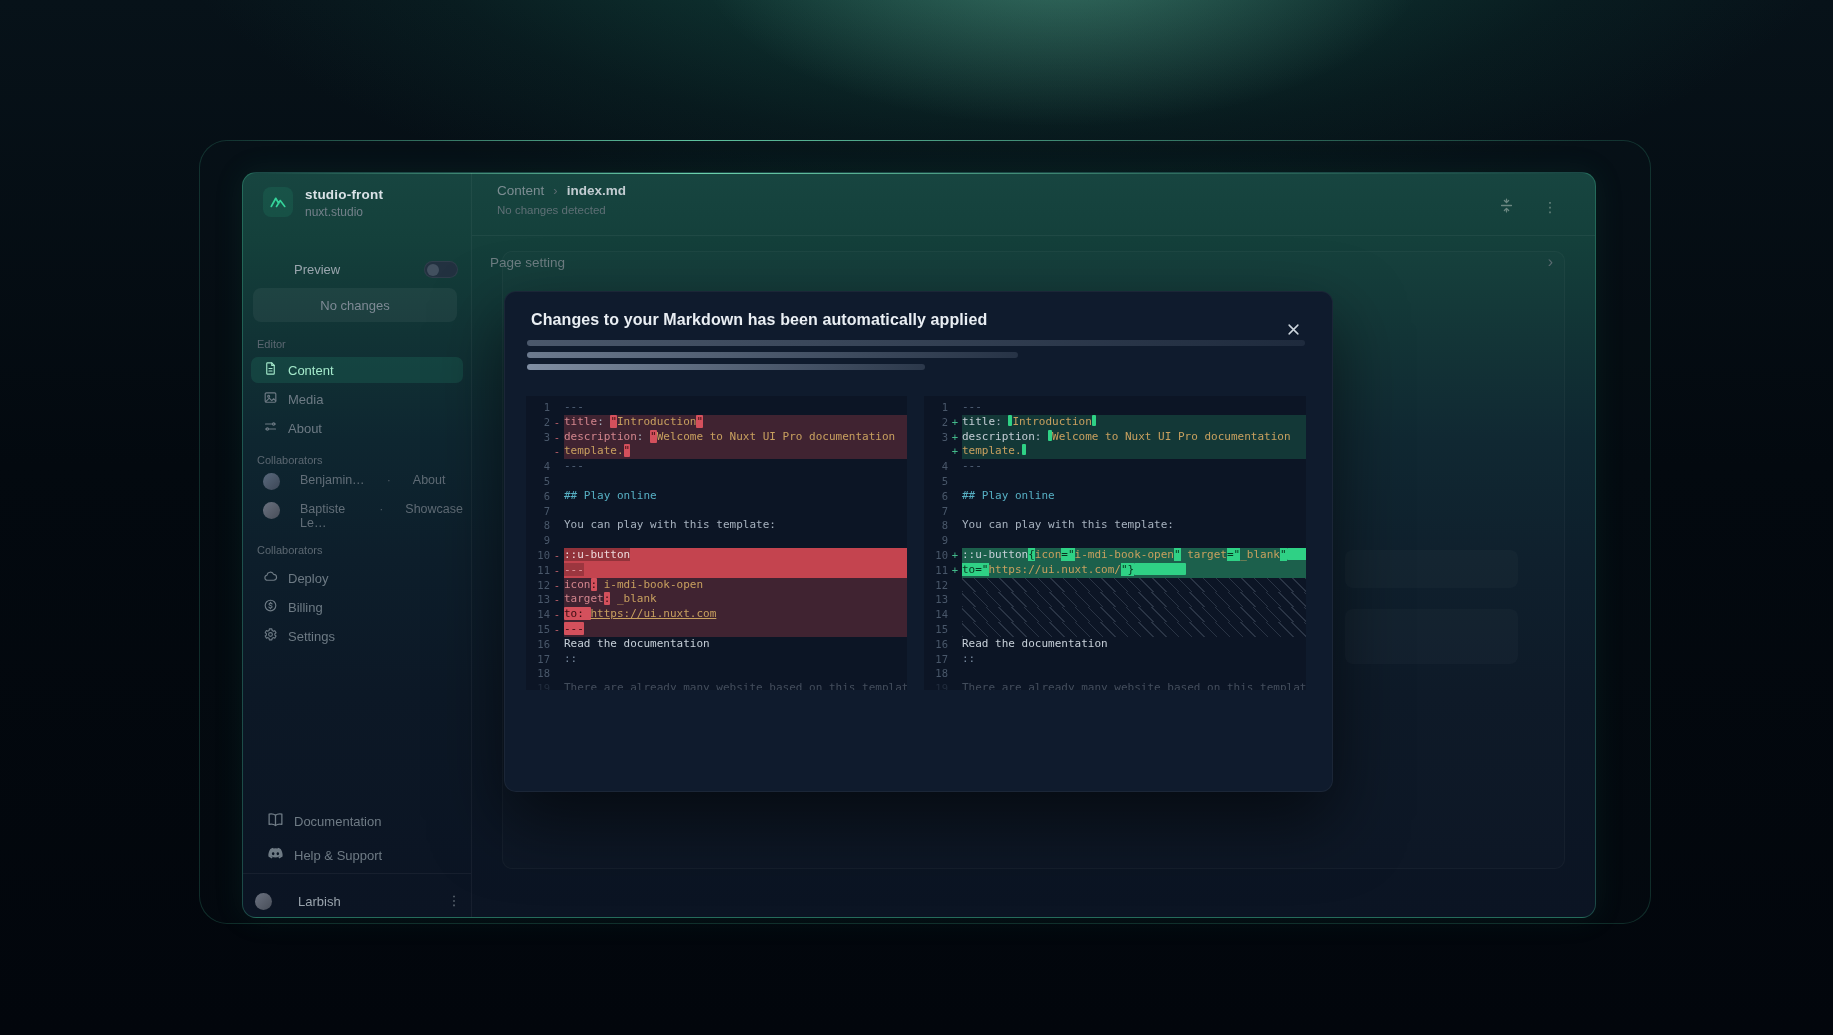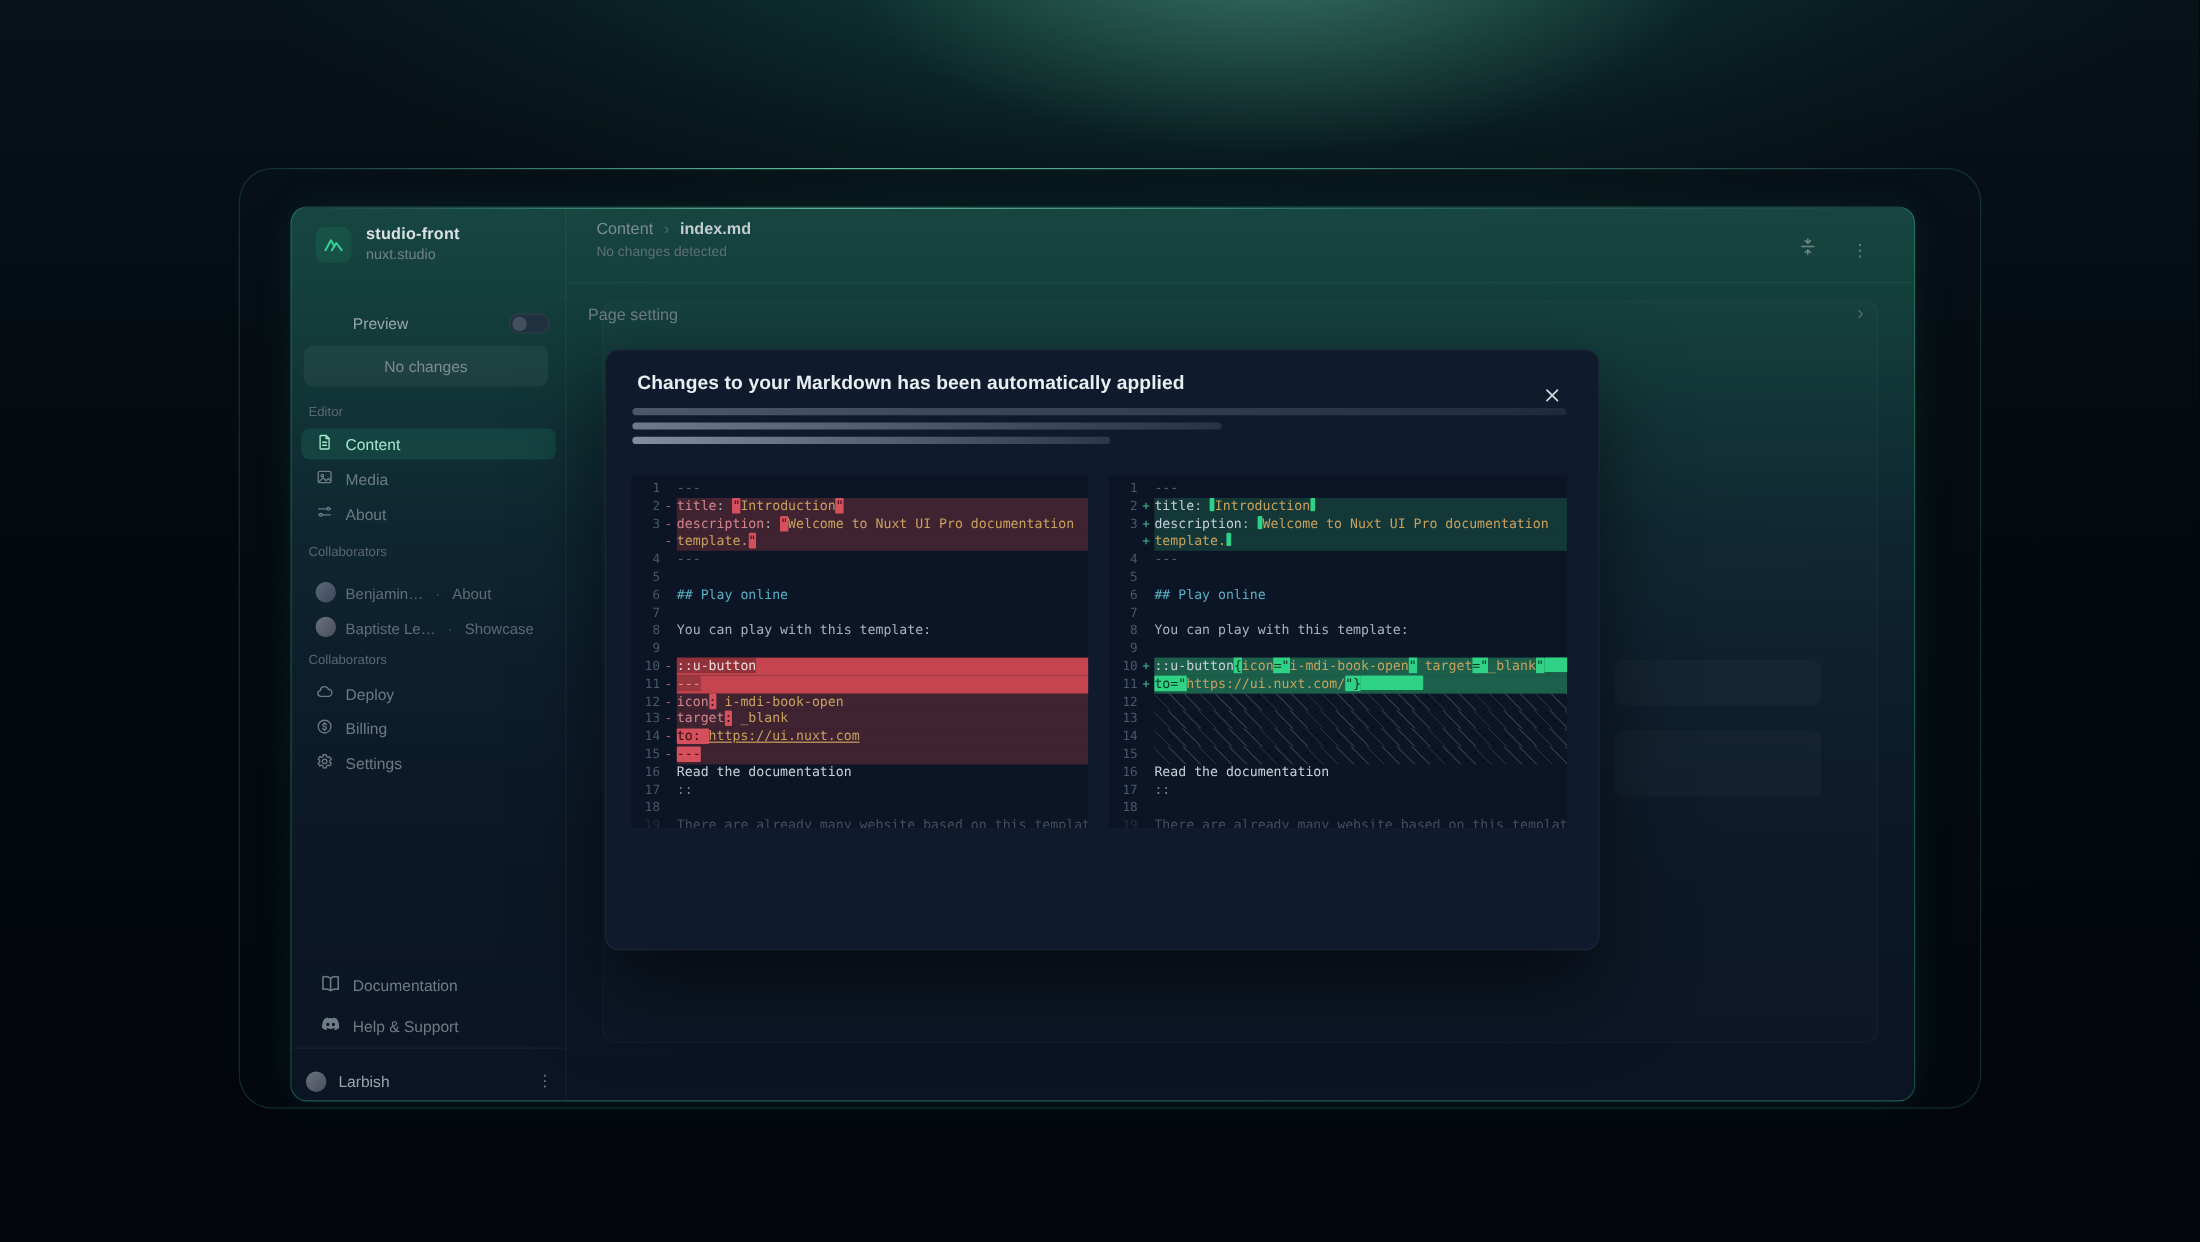--- a/index.html
+++ b/index.html
@@ -19,44 +19,44 @@
   
   .window{ position:absolute; left:242px; top:172px; width:1354px; height:746px; border-radius:14px;
     border:1px solid rgba(70,200,155,0.30); overflow:hidden;
     background:linear-gradient(180deg,#174540 0%,#14403b 9%,#113335 22%,#0e2630 36%,#0d1e2b 52%,#0c1826 70%,#0b1423 100%);
     box-shadow:0 0 30px rgba(30,130,100,0.12); }
   .window::before{ content:""; position:absolute; left:16px; right:16px; top:0; height:1px;
     background:linear-gradient(90deg, transparent, rgba(130,245,200,0.8), rgba(130,245,200,0.25), transparent); }
 
   
   .sidebar{ position:absolute; left:0; top:0; width:229px; height:100%; border-right:1px solid rgba(255,255,255,0.05); }
-  .proj{ position:absolute; left:20px; top:14px; display:flex; gap:12px; align-items:flex-end; }
+  .proj{ position:absolute; left:20px; top:14px; display:flex; gap:12px; align-items:flex-start; }
   .logo{ width:30px; height:30px; border-radius:8px; background:rgba(52,211,153,0.10); display:flex; align-items:center; justify-content:center; }
   .proj-name{ font-size:13.5px; font-weight:700; color:#d9e1e6; letter-spacing:.2px; }
   .proj-org{ font-size:12px; color:#73808a; margin-top:3px; }
   .preview-row{ position:absolute; left:15px; right:13px; top:88px; display:flex; justify-content:space-between; align-items:center; }
   .preview-label{ font-size:13px; color:#9aa6ae;margin-left:36px; }
   .toggle{ width:34px; height:17px; border-radius:9px; background:#223140; border:1px solid rgba(255,255,255,0.06); position:relative; }
   .toggle .knob{ position:absolute; left:2px; top:1.5px; width:12px; height:12px; border-radius:50%; background:#42505f; }
   .nochanges{ position:absolute; left:10px; right:14px; top:115px; height:34px; border-radius:8px;
     background:rgba(255,255,255,0.05); color:#7e8a95; font-size:13px; display:flex; align-items:center; justify-content:center; border:none; font-family:inherit; }
   .sec-label{ position:absolute; left:14px; font-size:11px; color:#5b6771; }
   .navlist{ position:absolute; left:8px; right:8px; }
   .nav-item{ height:26px; margin-bottom:3px; border-radius:7px; display:flex; align-items:center; gap:10px; padding:0 0 0 12px; color:#6d7a84; font-size:13px; }
   .nav-item svg{ width:15px; height:15px; flex:0 0 auto; }
   .nav-item.active{ background:rgba(52,211,153,0.13); color:#a4e9cb; }
-  .collab-row{ height:29px; display:flex; align-items:flex-end; gap:8px; padding-left:12px; color:#626e78; font-size:12.5px; }
+  .collab-row{ height:29px; display:flex; align-items:flex-start; gap:20px; padding-left:12px; color:#626e78; font-size:12.5px; }
   .avatar{ width:17px; height:17px; border-radius:50%; background:linear-gradient(135deg,#5a6a7d,#3c4656); flex:0 0 auto; }
   .avatar.b2{ background:linear-gradient(135deg,#6b7280,#474d58); }
   .collab-dot{ color:#4d5963; margin:0 2px; }
   .collab-page{ color:#5f6b75; }
   .side-footer-item{ position:absolute; left:24px; display:flex; gap:10px; align-items:center; color:#6f7b85; font-size:13px; }
   .side-footer-item svg{ width:17px; height:17px; }
   .side-divider{ position:absolute; left:0; right:0; top:700px; border-top:1px solid rgba(255,255,255,0.05); }
-  .user-row{ position:absolute; left:12px; right:10px; top:712px; height:32px; display:flex; align-items:center; gap:10px; }
+  .user-row{ position:absolute; left:12px; right:10px; top:712px; height:32px; display:flex; align-items:center; gap:26px; }
   .user-name{ font-size:13px; color:#9aa4ad; flex:1; }
   .kebab{ color:#6b7680; font-size:13px; letter-spacing:0; line-height:4px; text-align:center; width:14px; }
 
   
   .main{ position:absolute; left:229px; top:0; right:0; height:100%; }
   .crumbs{ position:absolute; left:25px; top:10px; font-size:13.5px; color:#7c8d92; display:flex; gap:9px; align-items:center; }
   .crumb-sep{ color:#5a6a70; font-size:13px; }
   .crumb-current{ color:#c2ccd1; font-weight:600; }
   .hdr-status{ position:absolute; left:25px; top:31px; font-size:11.5px; color:#5e6f75; }
   .hdr-icons{ position:absolute; right:38px; top:24px; display:flex; gap:28px; align-items:center; color:#6c8781; }

